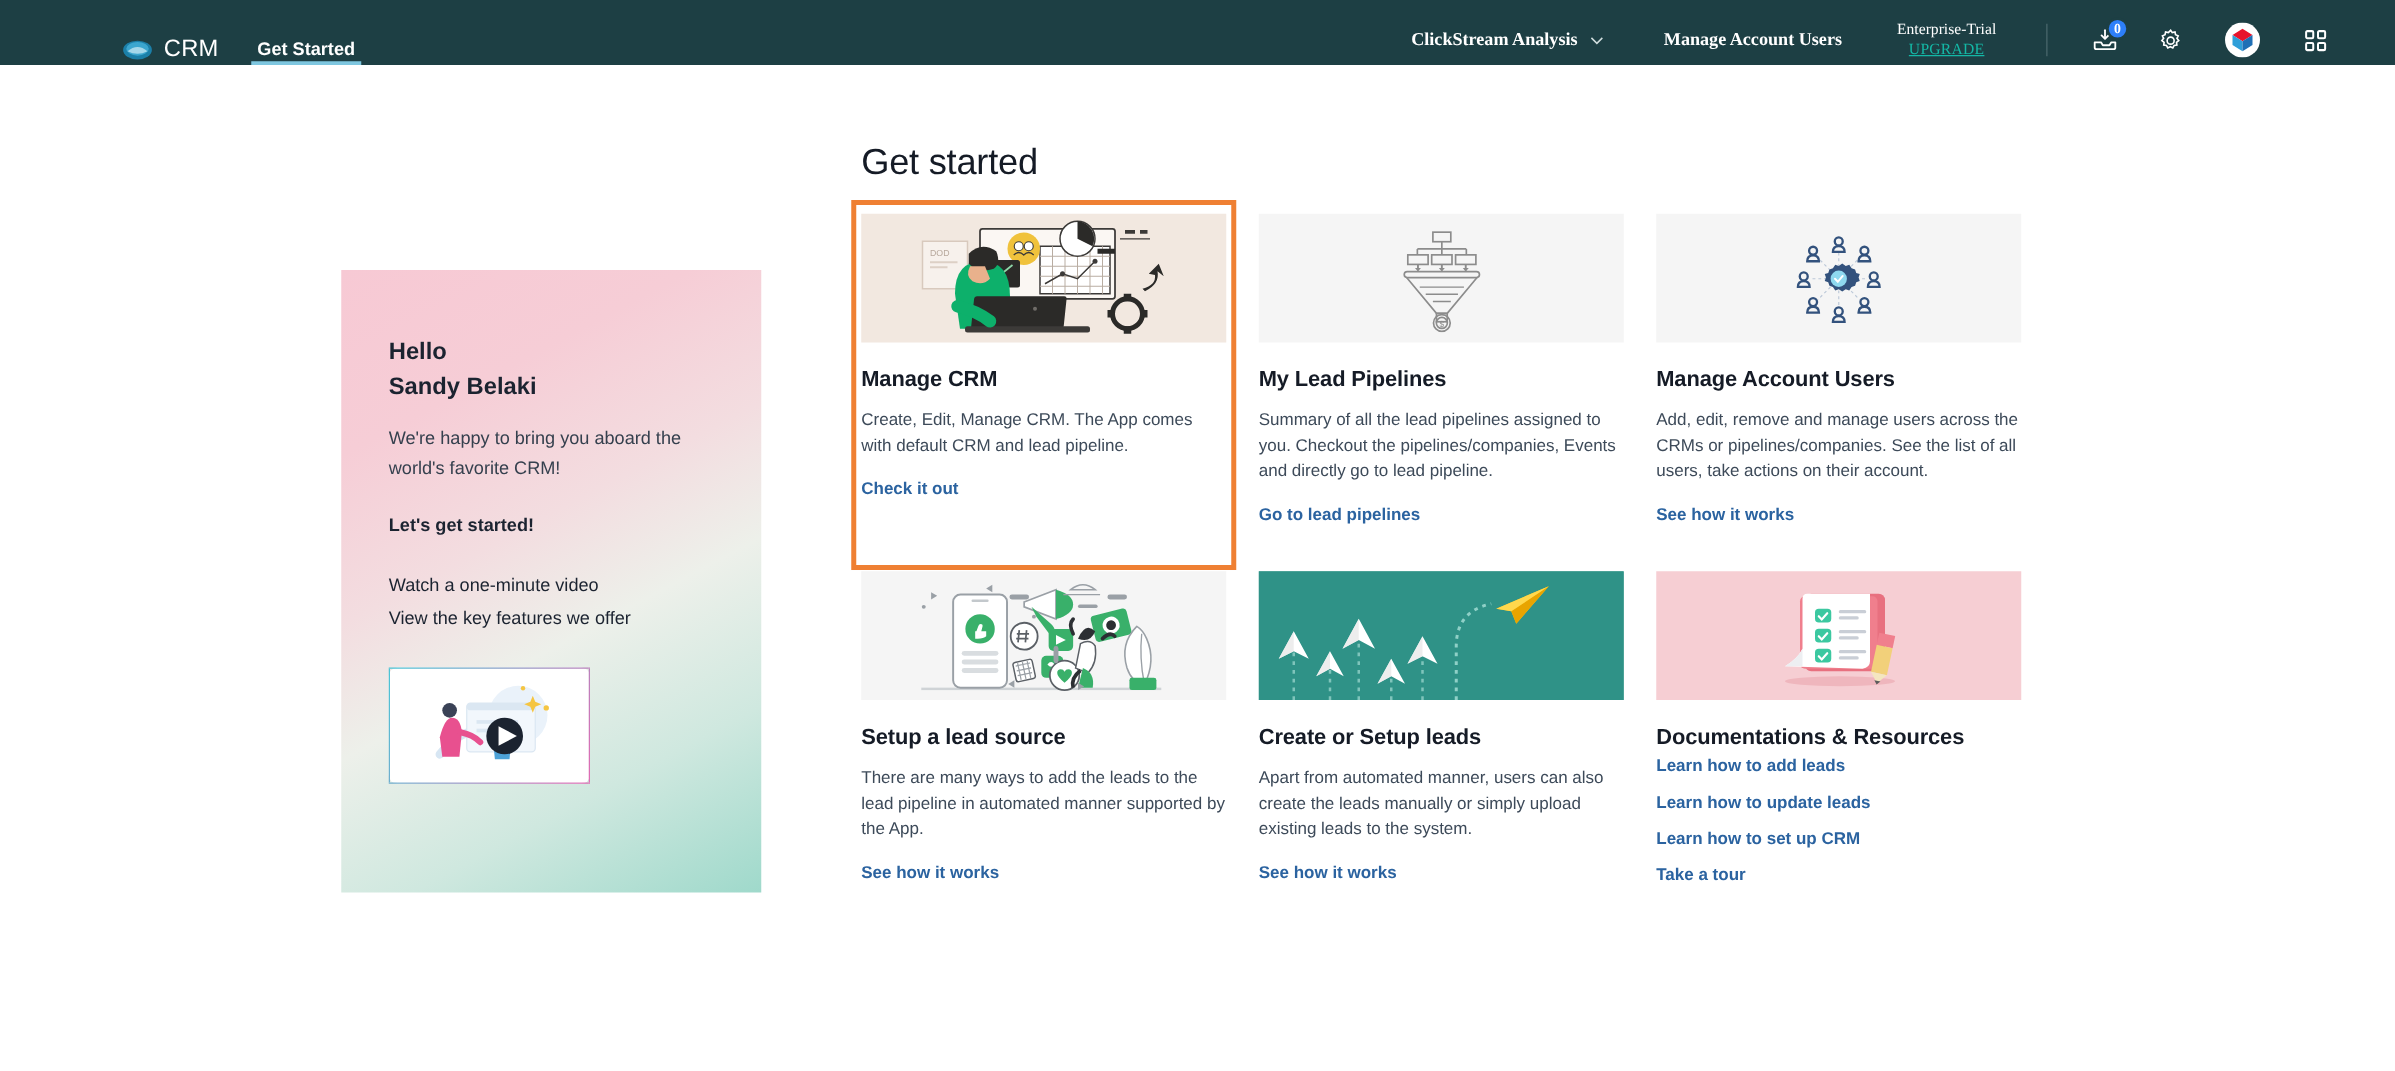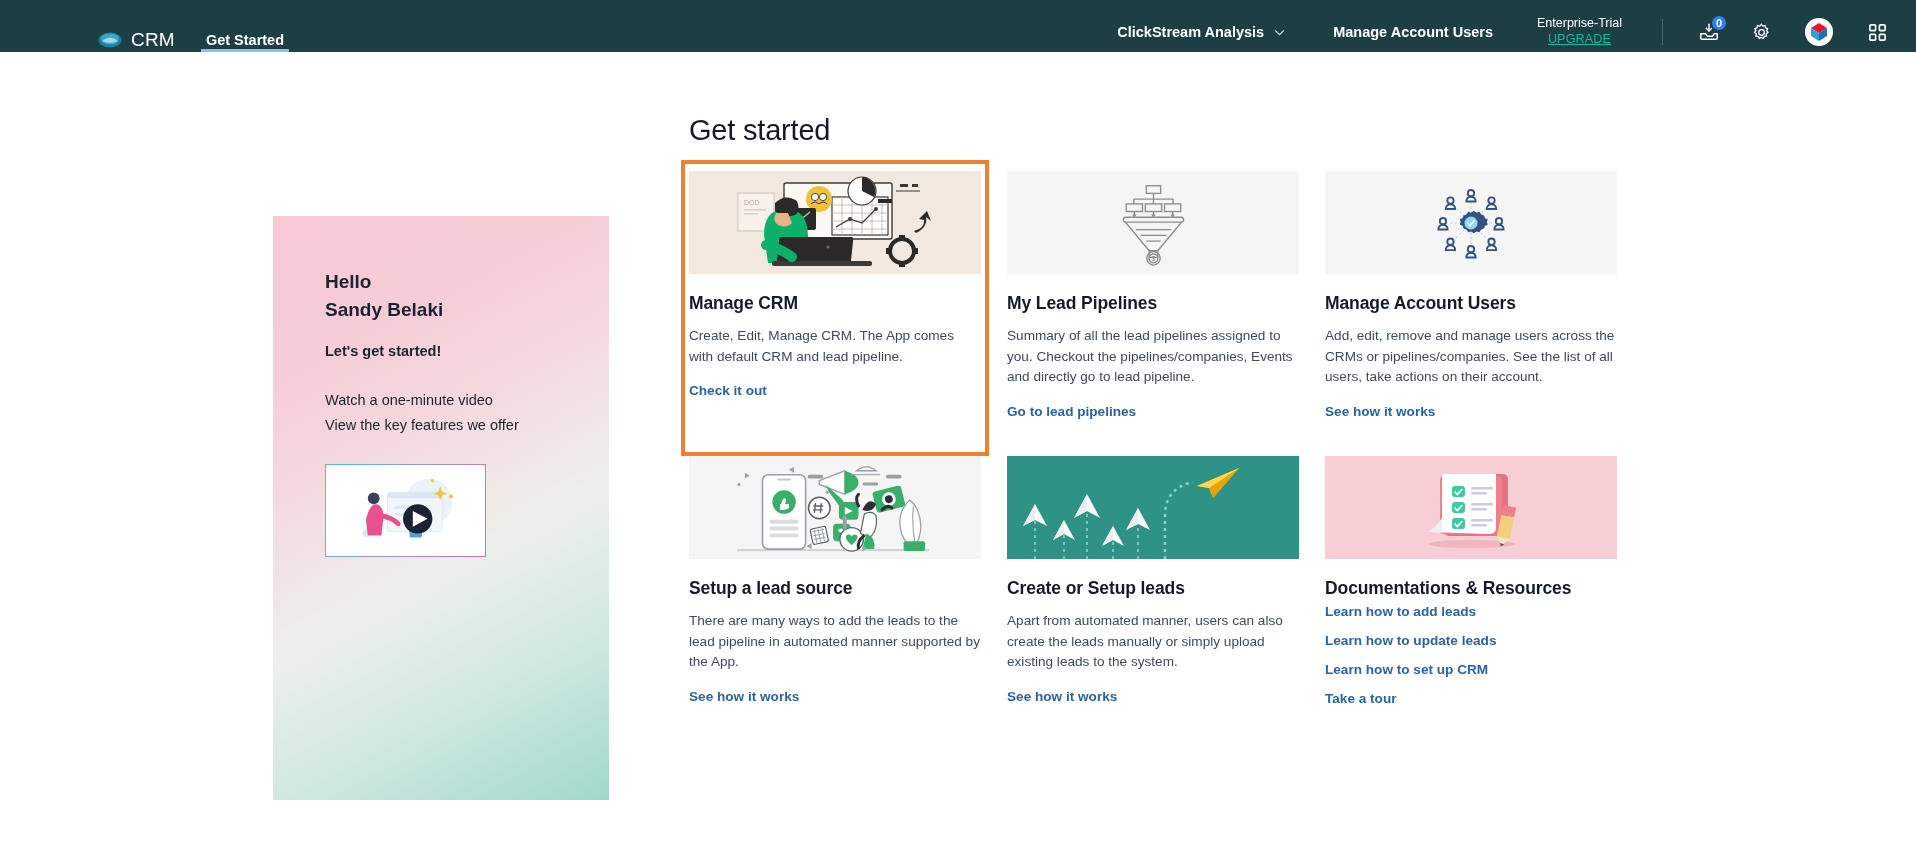--- a/index.html
+++ b/index.html
@@ -26,21 +26,21 @@
     color: #ffffff; font-size: 14.5px; font-weight: 700;
     position: relative; cursor: pointer;
   }
   .nav-tab.active::after {
     content: ""; position: absolute; left: 0; right: 0; bottom: 0;
     height: 3px; background: #7fc7e0;
   }
 
   .nav-right {
     margin-left: auto; display: flex; align-items: center;
-    padding-right: 19px; gap: 12px;
+    padding-right: 44px; gap: 12px; font-family: Liberation Serif, serif;
   }
   .nav-select {
     display: flex; align-items: center; gap: 10px;
     color: #ffffff; font-size: 14.5px; font-weight: 700; cursor: pointer;
     padding: 0 18px;
   }
   .chev { width: 11px; height: 7px; display:block; }
   .nav-link {
     color: #ffffff; font-size: 14.5px; font-weight: 700; cursor: pointer;
     padding: 0 18px; white-space: nowrap;
@@ -75,23 +75,23 @@
   .page { position: relative; width: 100%; height: 805px; background: #fff; }
 
   .page-title {
     position: absolute; left: 689px; top: 62px;
     font-size: 29px; font-weight: 400; color: #151b26; letter-spacing: -.2px;
   }
 
   
   .welcome-card {
     position: absolute; left: 273px; top: 164px;
-    width: 336px; height: 584px;
+    width: 336px; height: 498px;
     background: linear-gradient(152deg, #f7c9d4 0%, #f6cdd6 22%, #f3dde0 42%, #edf0ea 58%, #cfe8df 78%, #9fd9cb 100%);
-    padding: 52px 48px 0 52px;
+    padding: 52px 48px 0 38px;
     overflow: hidden;
   }
   .wc-hello { font-size: 19px; font-weight: 700; color: #1b2330; line-height: 1.45; }
   .wc-name  { font-size: 19px; font-weight: 700; color: #1b2330; line-height: 1.45; margin-bottom: 16px;}
   .wc-body  { font-size: 14.5px; color: #35404e; line-height: 1.68; margin-bottom: 21px; }
   .wc-strong { font-size: 14.5px; font-weight: 700; color: #1b2330; line-height: 1.7; }
   .wc-gap { height: 24px; }
   .wc-link { font-size: 14.5px; font-weight: 400; color: #1b2330; line-height: 1.75; cursor: pointer; display:block;}
   .video-thumb {
     margin-top: 26px; width: 161px; height: 93px;
@@ -222,20 +222,21 @@
   </div>
 </div>
 
 <div class="page">
 
   <div class="page-title">Get started</div>
 
   <div class="welcome-card">
     <div class="wc-hello">Hello</div>
     <div class="wc-name">Sandy Belaki</div>
+    <div class="wc-body">We're happy to bring you aboard the world's favorite CRM!</div>
     <div class="wc-strong">Let's get started!</div>
     <div class="wc-gap"></div>
     <span class="wc-link">Watch a one-minute video</span>
     <span class="wc-link">View the key features we offer</span>
 
     <div class="video-thumb">
       <svg viewBox="0 0 161 93">
         <rect x="0" y="0" width="161" height="93" fill="#ffffff"></rect>
         <circle cx="104" cy="38" r="24" fill="#eaf2fa"></circle>
         <path d="M40 70 q20 -26 52 -20" stroke="#d7e6f3" stroke-width="7" fill="none" stroke-linecap="round"></path>

